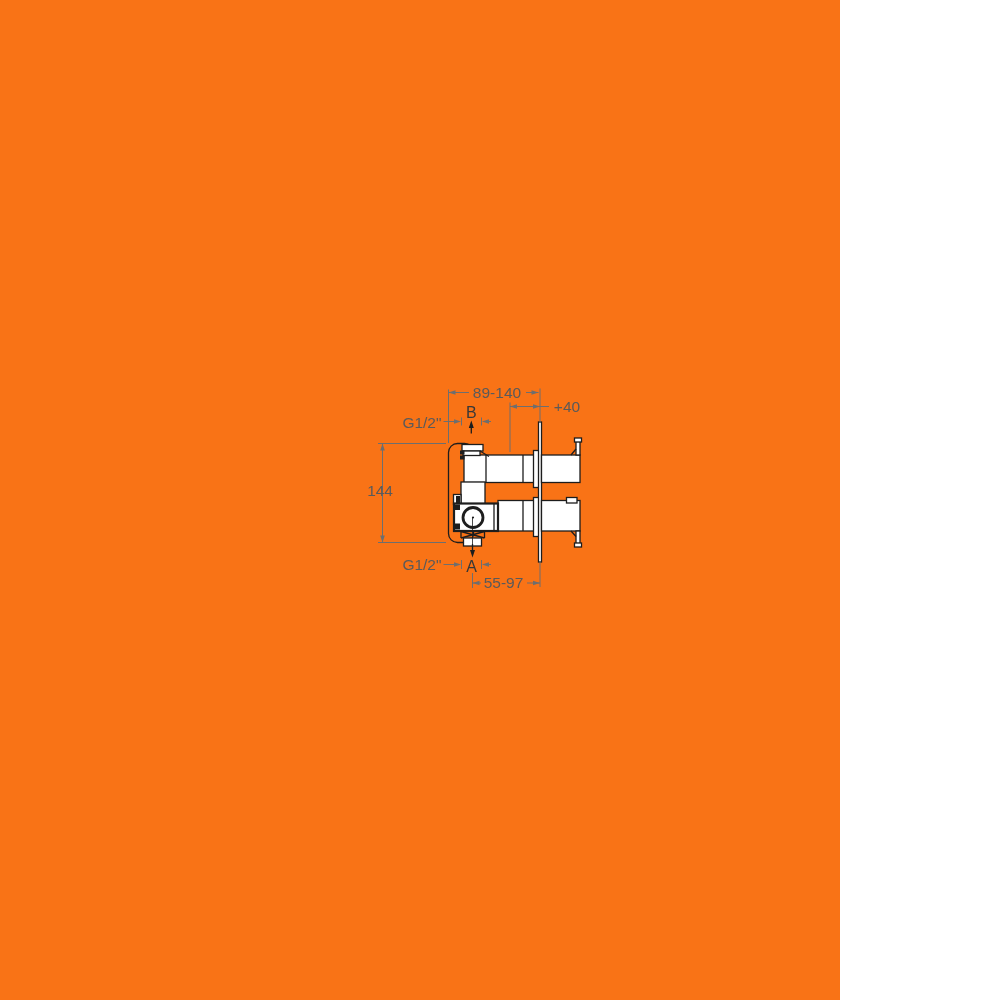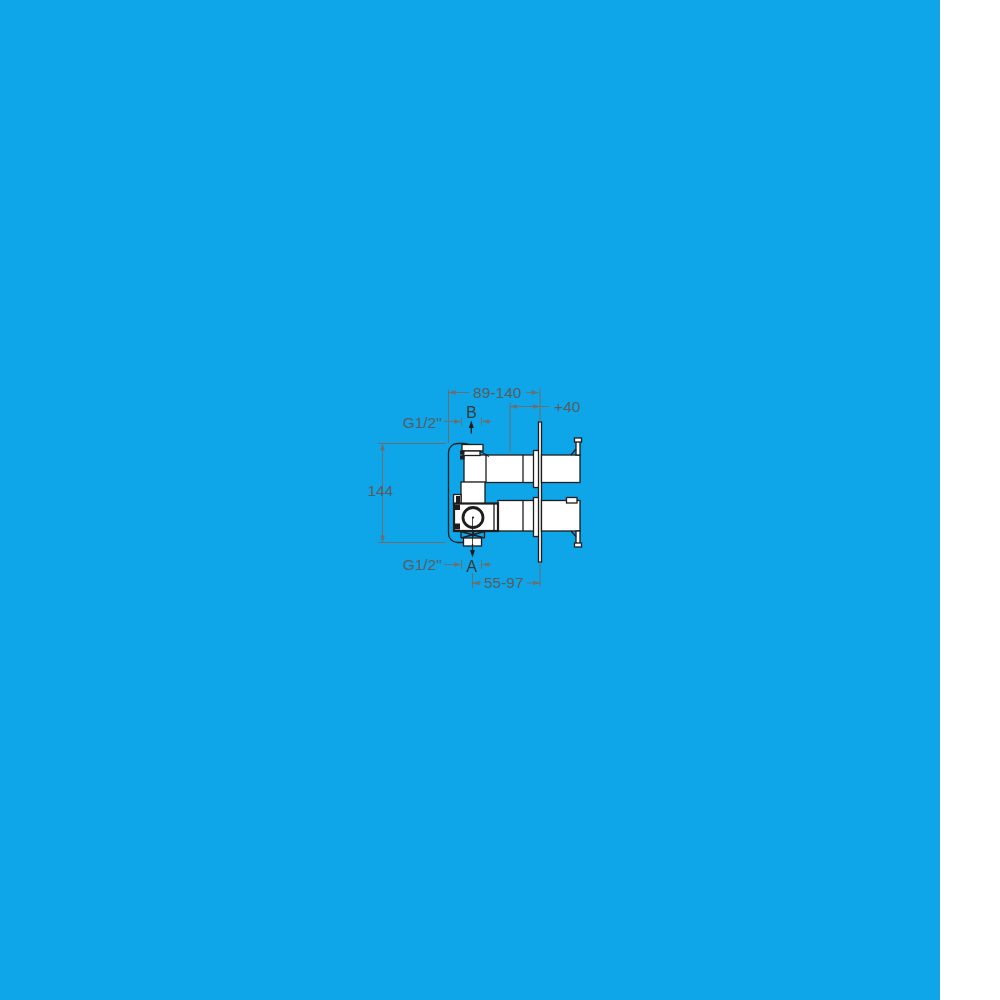--- a/index.html
+++ b/index.html
@@ -2,23 +2,23 @@
 <html><head>
 <meta charset="utf-8">
 <style>
   html, body {
     margin: 0;
     padding: 0;
     background: #ffffff;
   }
   .canvas {
     position: relative;
-    width: 940px;
+    width: 840px;
     height: 1000px;
-    background: #0ea5e9;
+    background: #f97316;
     overflow: hidden;
   }
   svg.drawing {
     position: absolute;
     left: 0;
     top: 0;
     font-family: "Liberation Sans", sans-serif;
   }
   .ink {
     stroke: #1d1d1d;

